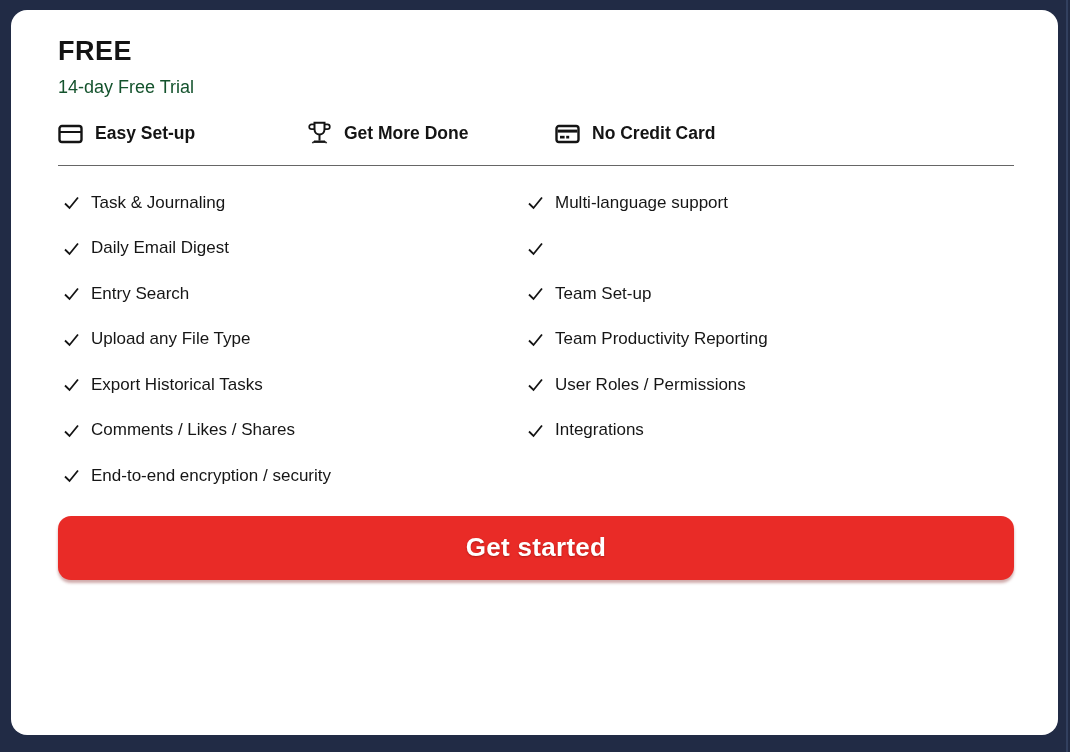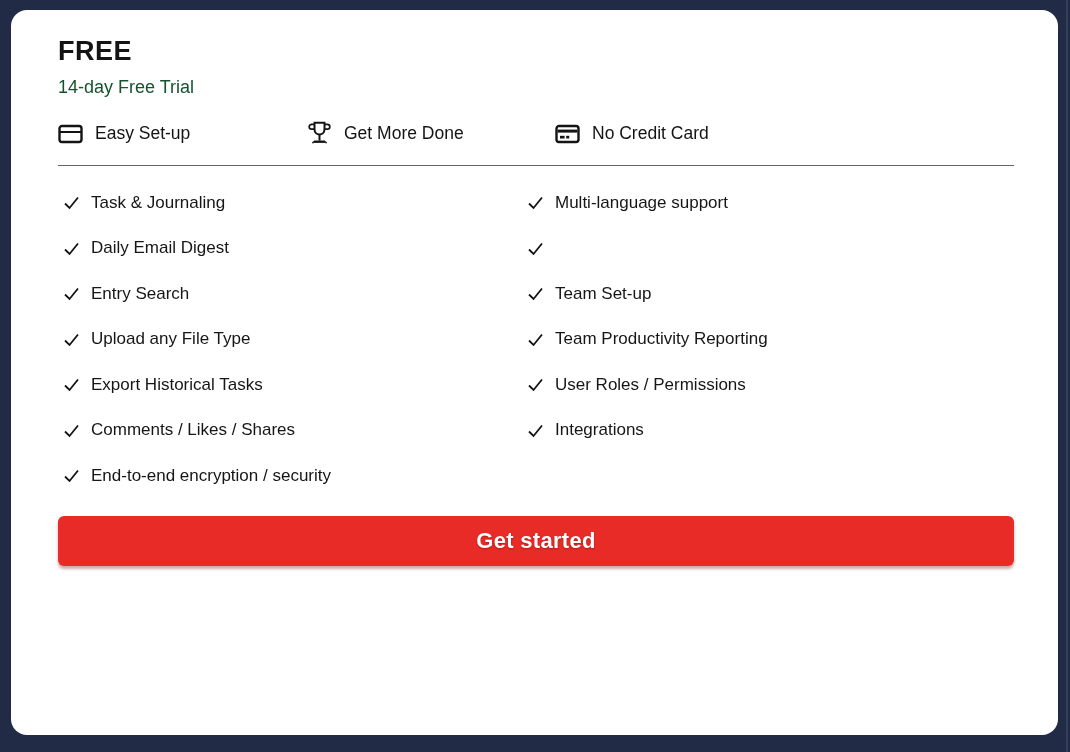--- a/index.html
+++ b/index.html
@@ -38,21 +38,21 @@
     margin-top: 23px;
     display: grid;
     grid-template-columns: 249px 248px auto;
     align-items: center;
   }
   .badge {
     display: flex;
     align-items: center;
     gap: 12px;
     font-size: 17.5px;
-    font-weight: 400;
+    font-weight: 700;
     color: var(--text, #141414);
   }
   .badge .icon { display: flex; align-items: center; }
   .divider {
     margin-top: 19px;
     border: none;
     border-top: 1px solid var(--divider, #666666);
     height: 0;
   }
   .features-grid {
@@ -68,27 +68,27 @@
     padding-left: 4px;
     font-size: 17px;
     font-weight: 500;
     color: #161616;
   }
   .feature .check { display: flex; align-items: center; }
   .cta-button {
     display: block;
     width: 100%;
     margin-top: 17px;
-    height: 50px;
+    height: 64px;
     background: var(--cta, #e92b27);
     color: var(--cta-text, #ffffff);
     border: none;
-    border-radius: 6px;
+    border-radius: 13px;
     font-family: "Liberation Sans", sans-serif;
-    font-size: 22px;
+    font-size: 26px;
     font-weight: 700;
     letter-spacing: 0.3px;
     text-shadow: 0 1px 2px rgba(110, 5, 5, 0.45);
     box-shadow: 0 3px 3px rgba(120, 15, 15, 0.35);
     cursor: pointer;
   }
 </style>
 </head>
 <body>
 

